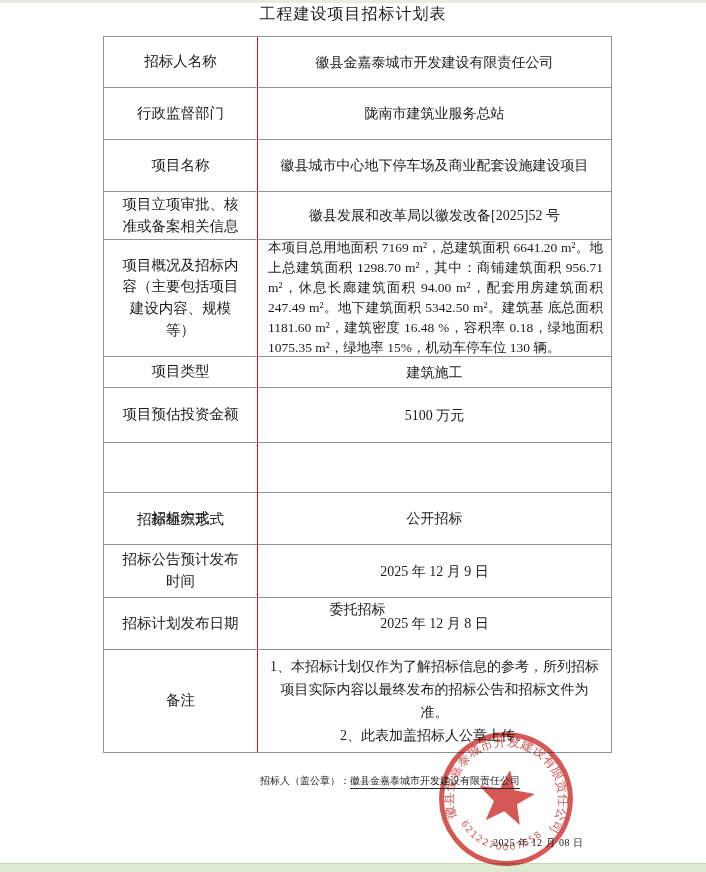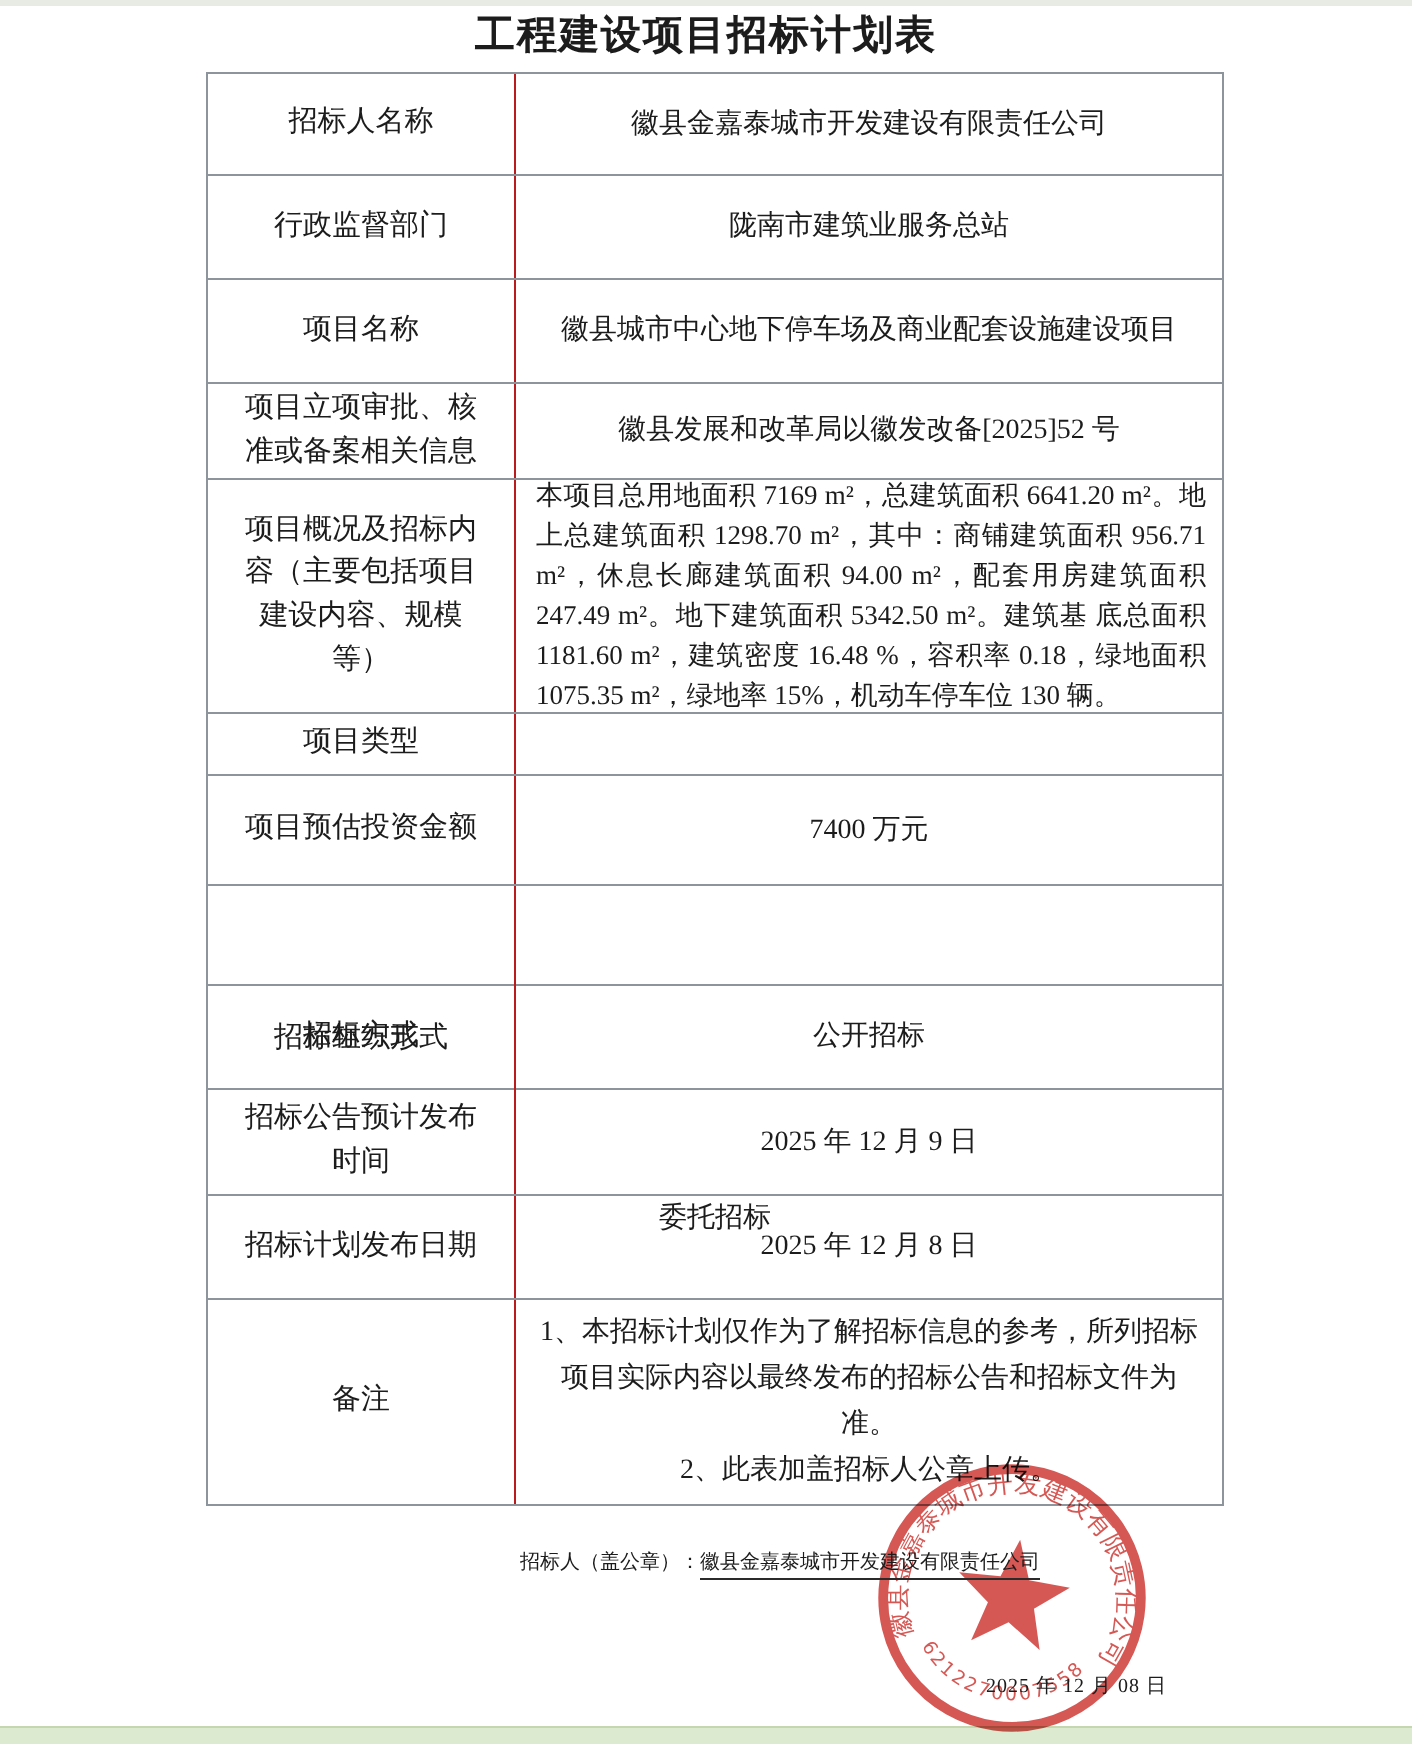--- a/index.html
+++ b/index.html
@@ -5,21 +5,21 @@
   html,body{margin:0;padding:0;}
   body{
     width:706px;height:872px;position:relative;background:#ffffff;
     font-family:"Liberation Serif","DejaVu Serif",serif;
     color:#1c1c1c;overflow:hidden;
   }
   .top-strip{position:absolute;top:0;left:0;width:706px;height:3px;background:#e8ebe3;}
   .bottom-strip{position:absolute;bottom:0;left:0;width:706px;height:8px;background:#dcead0;border-top:1px solid #c5d7b0;}
   .title{
     position:absolute;top:4px;left:0;width:100%;text-align:center;
-    font-size:20px;font-weight:bold;letter-spacing:1px;
+    font-size:16px;font-weight:normal;letter-spacing:1px;
   }
   .btable{
     position:absolute;left:103px;top:36px;width:509px;
     border:1px solid #8d949c;box-sizing:border-box;
   }
   .row{display:flex;border-bottom:1px solid #8d949c;box-sizing:border-box;}
   .row:last-child{border-bottom:none;}
   .cell-label{
     width:154px;flex:0 0 154px;border-right:1px solid #b91c1c;box-sizing:border-box;
     display:flex;align-items:center;justify-content:center;text-align:center;
@@ -75,24 +75,25 @@
   <div class="row r4">
     <div class="cell-label">项目立项审批、核准或备案相关信息</div>
     <div class="cell-value">徽县发展和改革局以徽发改备[2025]52 号</div>
   </div>
   <div class="row r5">
     <div class="cell-label">项目概况及招标内容（主要包括项目建设内容、规模等）</div>
     <div class="cell-value">本项目总用地面积 7169 m²，总建筑面积 6641.20 m²。地上总建筑面积 1298.70 m²，其中：商铺建筑面积 956.71 m²，休息长廊建筑面积 94.00 m²，配套用房建筑面积 247.49 m²。地下建筑面积 5342.50 m²。建筑基 底总面积 1181.60 m²，建筑密度 16.48 %，容积率 0.18，绿地面积 1075.35 m²，绿地率 15%，机动车停车位 130 辆。</div>
   </div>
   <div class="row r6">
     <div class="cell-label">项目类型</div>
+    <div class="cell-value">建筑施工</div>
   </div>
   <div class="row r7">
     <div class="cell-label">项目预估投资金额</div>
-    <div class="cell-value">7400 万元</div>
+    <div class="cell-value">5100 万元</div>
   </div>
   <div class="row r8">
     <div class="cell-label">招标组织形式</div>
     <div class="cell-value">委托招标</div>
   </div>
   <div class="row r9">
     <div class="cell-label">招标方式</div>
     <div class="cell-value">公开招标</div>
   </div>
   <div class="row r10">

